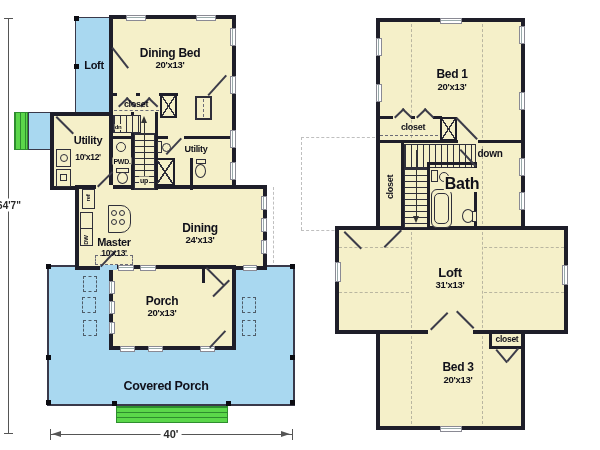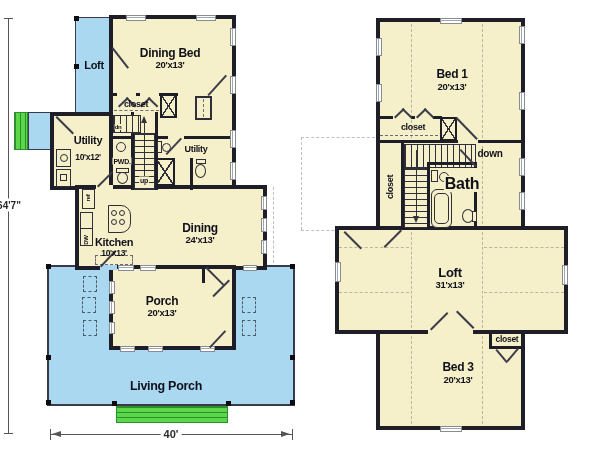--- a/index.html
+++ b/index.html
@@ -180,27 +180,27 @@
     <div class="label rdims" style="left:170px;top:65px;">20'x13'</div>
     <div class="label sm" style="left:136px;top:104px;">closet</div>
     <div class="label xxs" style="left:118px;top:127px;background:var(--room);">dn</div>
     <div class="label rname" style="left:88px;top:140px;font-size:11px;">Utility</div>
     <div class="label rdims" style="left:88px;top:157px;font-size:8.5px;">10'x12'</div>
     <div class="label xs" style="left:122px;top:161px;">PWD.</div>
     <div class="label xs" style="left:144px;top:180px;">up</div>
     <div class="label sm" style="left:196px;top:149px;">Utility</div>
     <div class="label xxs rot" style="left:88px;top:198px;">ref</div>
     <div class="label xxs rot" style="left:86px;top:240px;">DW</div>
-    <div class="label rname" style="left:114px;top:242px;font-size:11px;">Kitchen</div>
+    <div class="label rname" style="left:114px;top:242px;font-size:11px;">Master</div>
     <div class="label rdims" style="left:114px;top:253px;font-size:8.5px;">10'x13'</div>
     <div class="label rname" style="left:200px;top:228px;">Dining</div>
     <div class="label rdims" style="left:200px;top:240px;">24'x13'</div>
     <div class="label rname" style="left:162px;top:301px;">Porch</div>
     <div class="label rdims" style="left:162px;top:313px;">20'x13'</div>
-    <div class="label rname" style="left:166px;top:386px;font-size:12.5px;">Living Porch</div>
+    <div class="label rname" style="left:166px;top:386px;font-size:12.5px;">Covered Porch</div>
   </div>
 
   <div class="grp">
 
     <div class="room" style="left:376px;top:18px;width:149px;height:212px;"></div>
     <div class="room" style="left:335px;top:226px;width:233px;height:108px;"></div>
     <div class="room" style="left:376px;top:330px;width:149px;height:100px;"></div>
 
     <div class="dash-v" style="left:411px;top:24px;height:114px;"></div>
     <div class="dash-v" style="left:411px;top:146px;height:78px;"></div>

